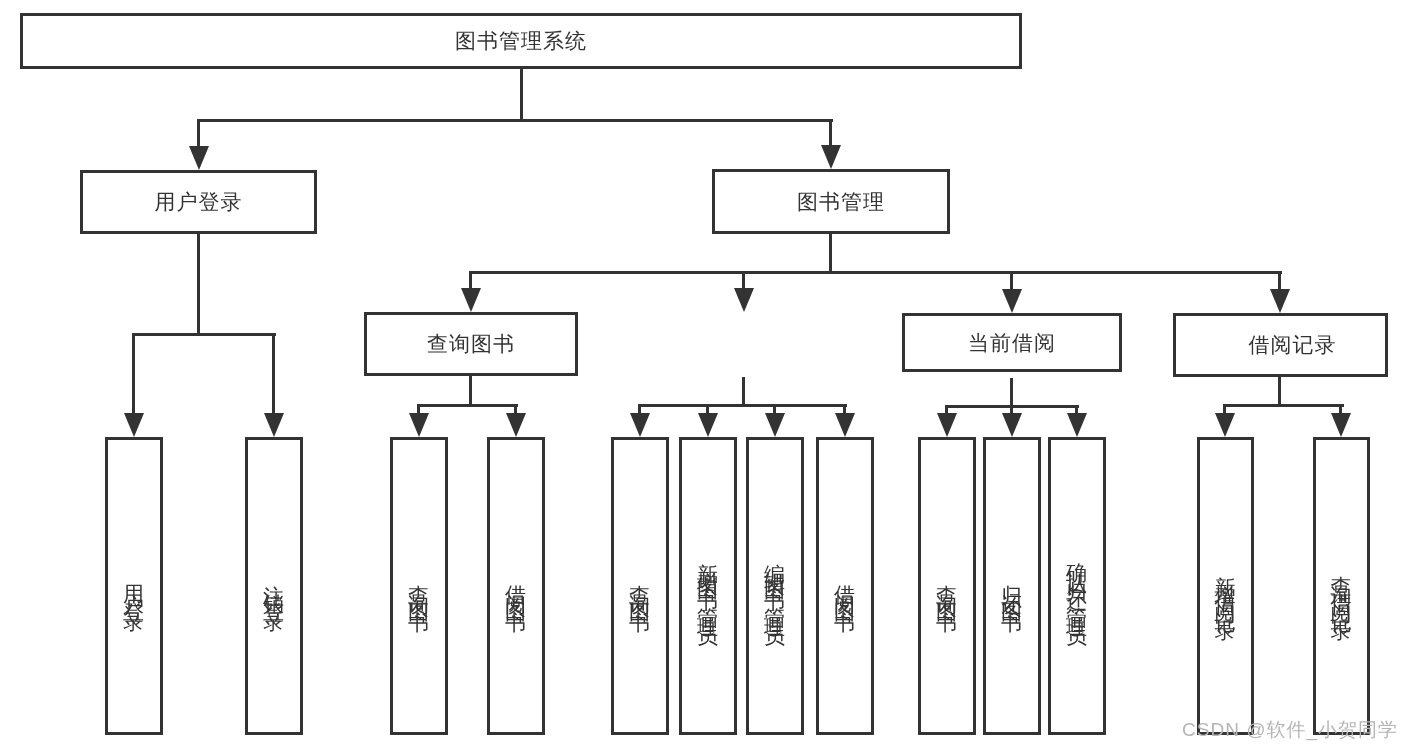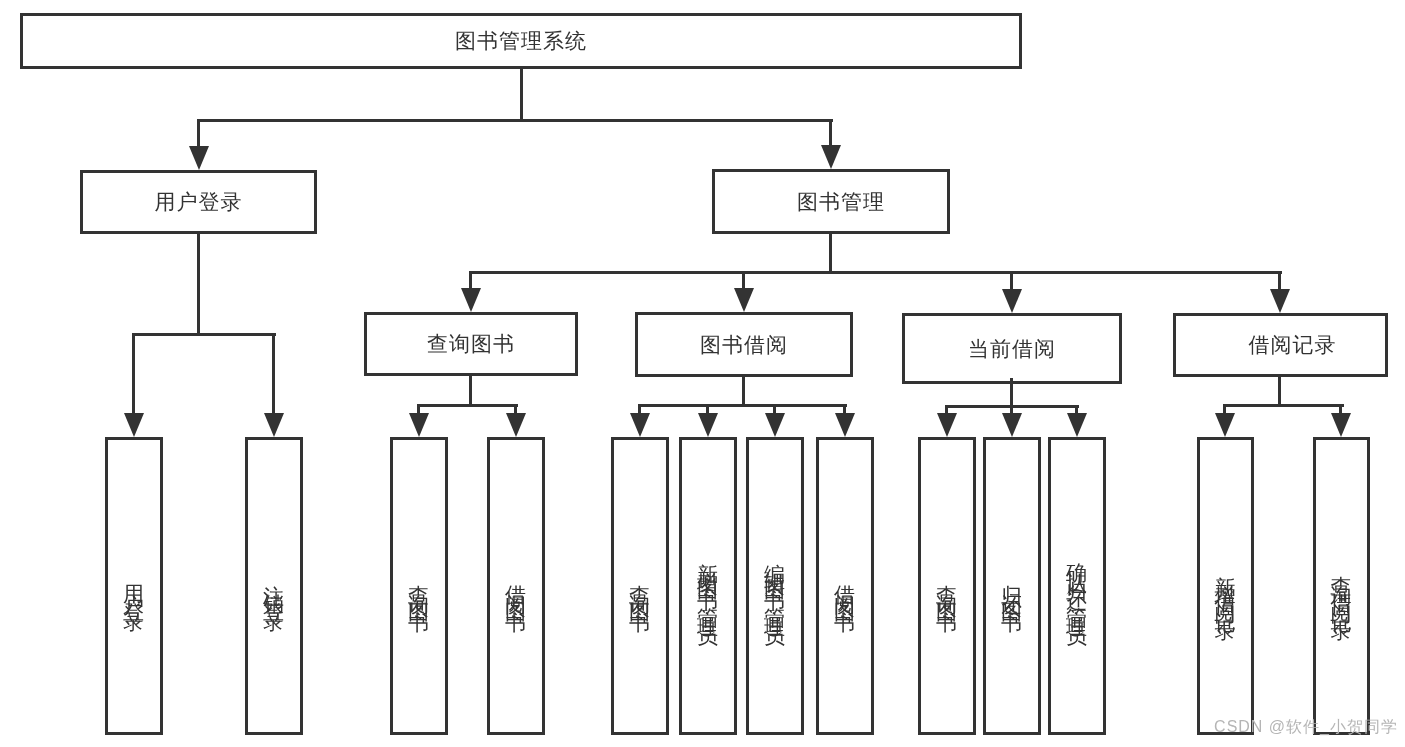--- a/index.html
+++ b/index.html
@@ -25,21 +25,21 @@
   .vl,.hl{position:absolute;background:var(--line);}
   .vl{width:3px;}
   .hl{height:3px;}
   .ar{
     position:absolute;width:0;height:0;
     border-left:10px solid transparent;border-right:10px solid transparent;
     border-top:24px solid var(--line);
   }
   .watermark{
     position:absolute;top:717px;right:7px;z-index:10;
-    font-size:16px;letter-spacing:1px;color:var(--watermark);white-space:nowrap;text-align:center;
+    font-size:19px;letter-spacing:1px;color:var(--watermark);white-space:nowrap;text-align:center;
   }
 </style>
 </head>
 <body>
 
 <div class="canvas">
 
   <div class="box" style="left:20px;top:13px;width:1002px;height:56px;">
     <span class="hlabel">图书管理系统</span>
   </div>
@@ -72,24 +72,21 @@
   <i class="vl" style="left:742px;top:271px;height:23px;"></i>
   <i class="ar" style="left:734px;top:288px;"></i>
   <i class="vl" style="left:1010px;top:271px;height:24px;"></i>
   <i class="ar" style="left:1002px;top:289px;"></i>
   <i class="vl" style="left:1278px;top:271px;height:24px;"></i>
   <i class="ar" style="left:1270px;top:289px;"></i>
 
   <div class="box" style="left:364px;top:312px;width:214px;height:64px;">
     <span class="hlabel">查询图书</span>
   </div>
-  <div class="box" style="left:635px;top:312px;width:218px;height:65px;">
-    <span class="hlabel">图书借阅</span>
-  </div>
-  <div class="box" style="left:902px;top:313px;width:220px;height:71px;">
+  <div class="box" style="left:902px;top:313px;width:220px;height:59px;">
     <span class="hlabel">当前借阅</span>
   </div>
   <div class="box" style="left:1173px;top:313px;width:215px;height:64px;padding-left:24px;">
     <span class="hlabel">借阅记录</span>
   </div>
 
   <i class="vl" style="left:469px;top:376px;height:30px;"></i>
   <i class="hl" style="left:417px;top:404px;width:101px;"></i>
   <i class="vl" style="left:417px;top:404px;height:15px;"></i>
   <i class="ar" style="left:409px;top:413px;"></i>

